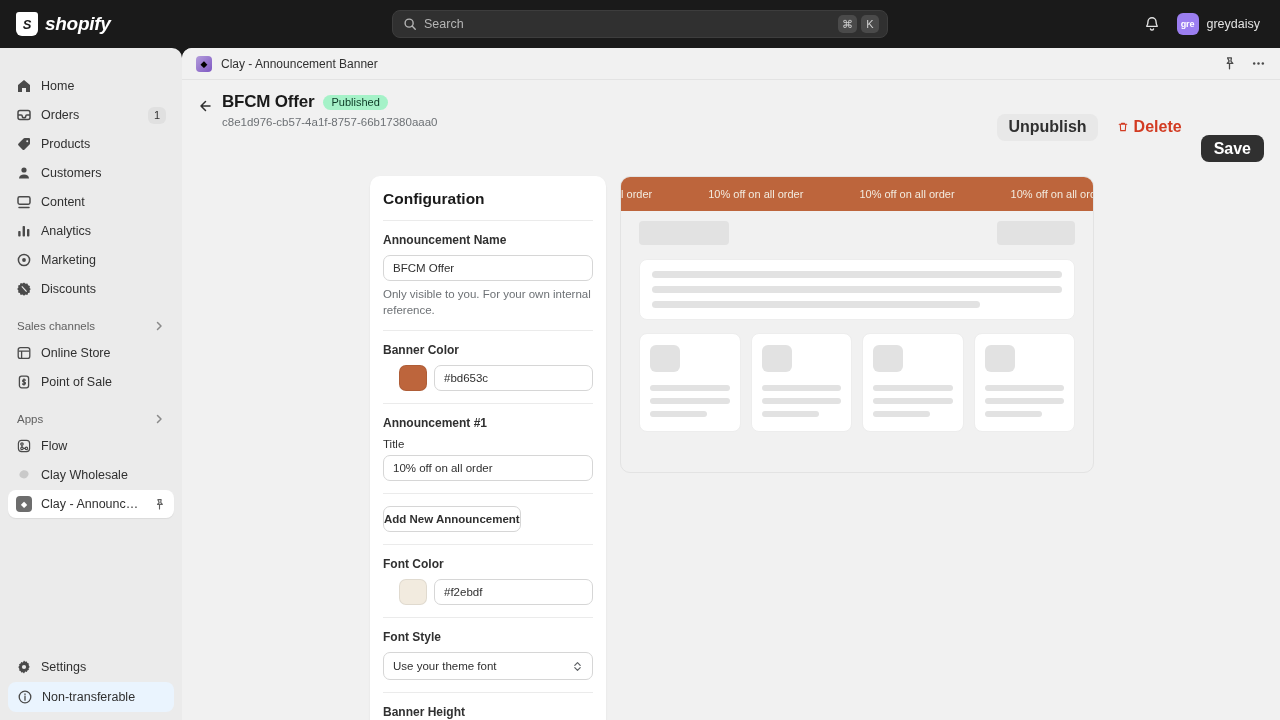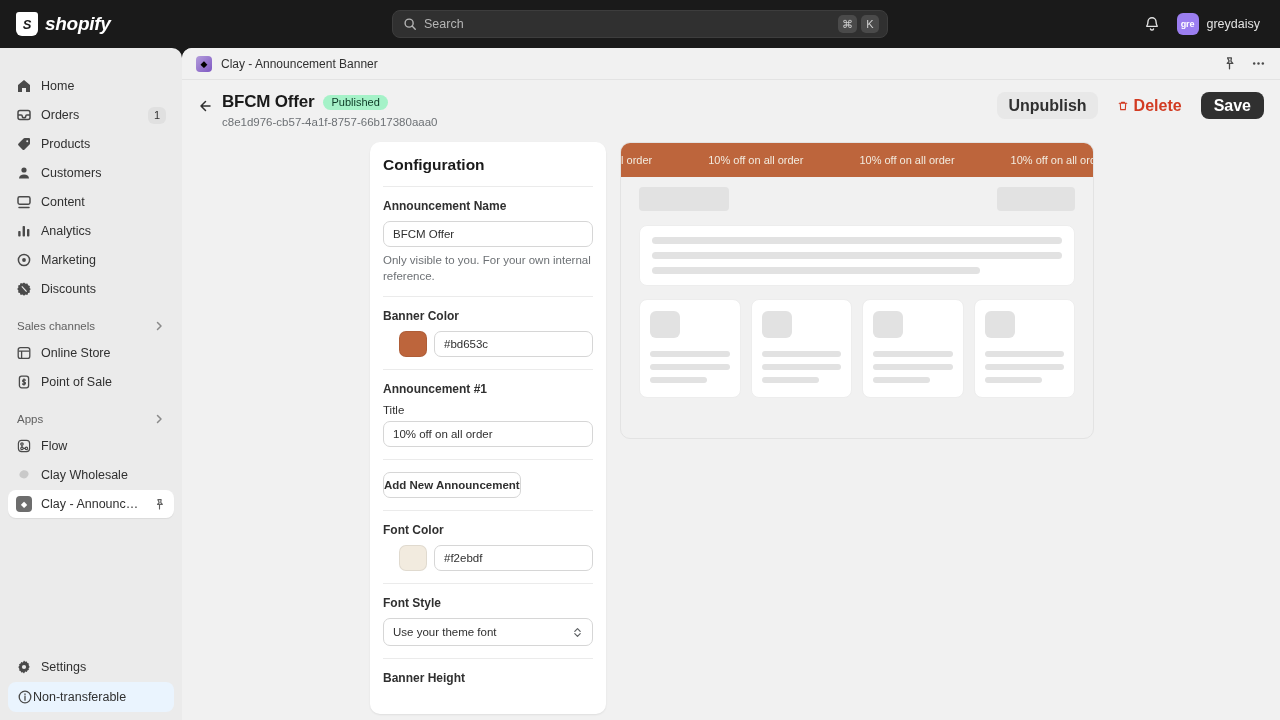--- a/index.html
+++ b/index.html
@@ -73,21 +73,21 @@
     padding: 0 9px; height: 26px; margin-top: 10px;
   }
   .section-title { font-size: 11.5px; color: #616161; }
   .chev { width: 12px; height: 12px; color: #8a8a8a; }
   .app-tile {
     width: 16px; height: 16px; border-radius: 4px; display: flex;
     align-items: center; justify-content: center; font-size: 8px; color: #fff;
   }
   .sidebar-bottom { padding: 0 8px 8px 8px; }
   .notice {
-    display: flex; align-items: center; height: 30px;
+    display: flex; align-items: center; gap: 9px; height: 30px;
     background: #eaf4fe; border-radius: 8px; padding: 0 9px;
   }
   .notice-text { font-size: 12.5px; color: #303030; }
 
   
   .frame {
     position: absolute; left: 182px; top: 48px; width: 1098px; height: 672px;
     background: #f1f1f1; border-top-left-radius: 10px; overflow: hidden;
   }
   .frame-bar {
@@ -119,21 +119,21 @@
   }
   .page-sub { font-size: 11.5px; color: #6d7175; margin-top: 4px; }
   .head-btns { display: flex; align-items: center; gap: 8px; }
   .btn {
     height: 27px; border-radius: 8px; font-size: 16px; font-weight: 600;
     display: flex; align-items: center; gap: 5px; padding: 0 11px; border: none;
     font-family: inherit; cursor: pointer;
   }
   .btn-default { background: #e8e8e8; color: #303030; }
   .btn-danger { background: transparent; color: #d23b22; }
-  .btn-primary { background: #303030; color: #fff; padding: 0 13px; }
+  .btn-primary { background: #303030; color: #fff; padding: 0 13px; margin-top: 43px; }
   .trash { width: 12px; height: 12px; }
 
   
   .body-split { display: flex; padding: 0 0 0 0; margin-top: 14px; }
 
   .config-card {
     width: 236px; margin-left: 188px; background: #fff; border-radius: 10px;
     box-shadow: 0 1px 2px rgba(0,0,0,.08); padding: 0 0 0 0; min-height: 572px;
   }
   .cfg-title { font-size: 15.5px; font-weight: 700; color: #1a1a1a; padding: 14px 13px 0 13px; }

